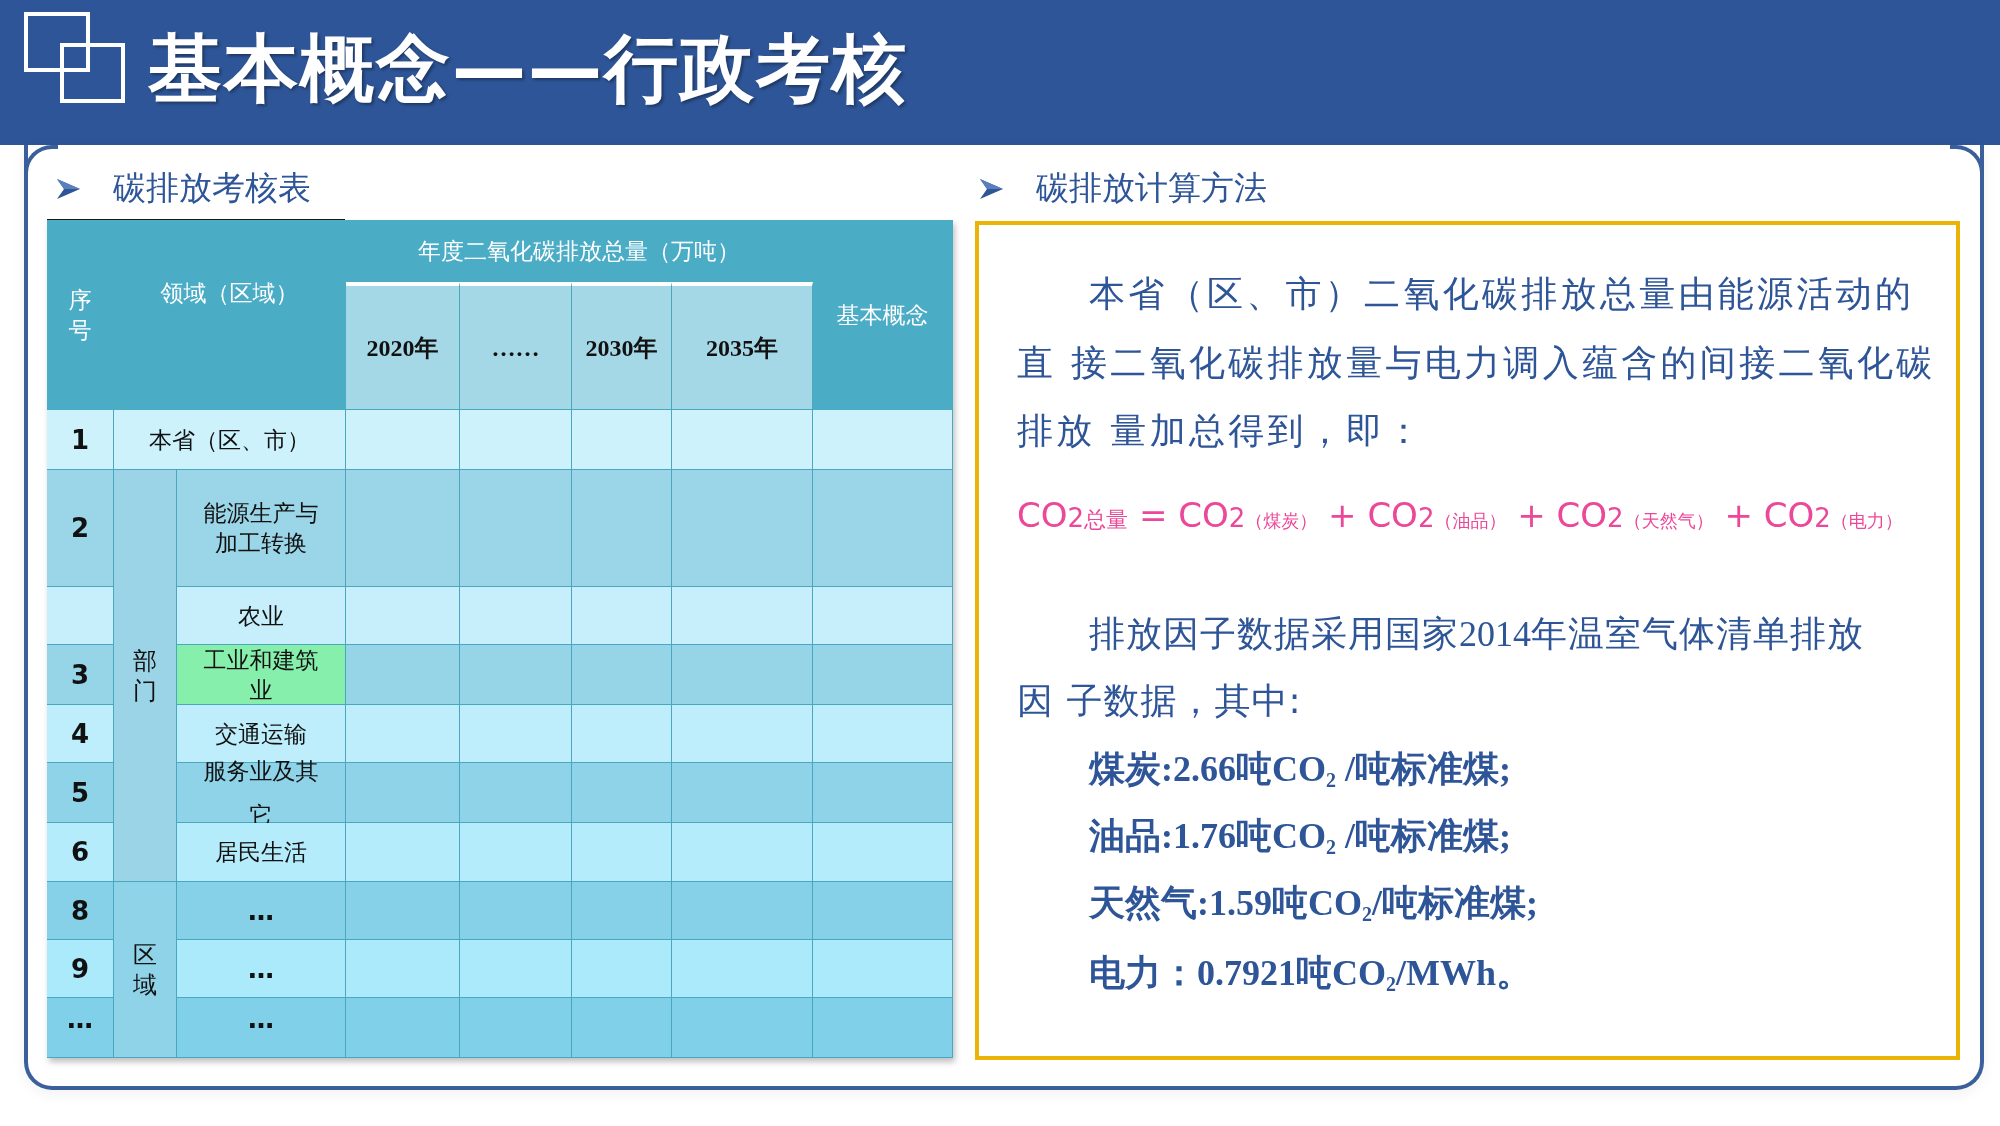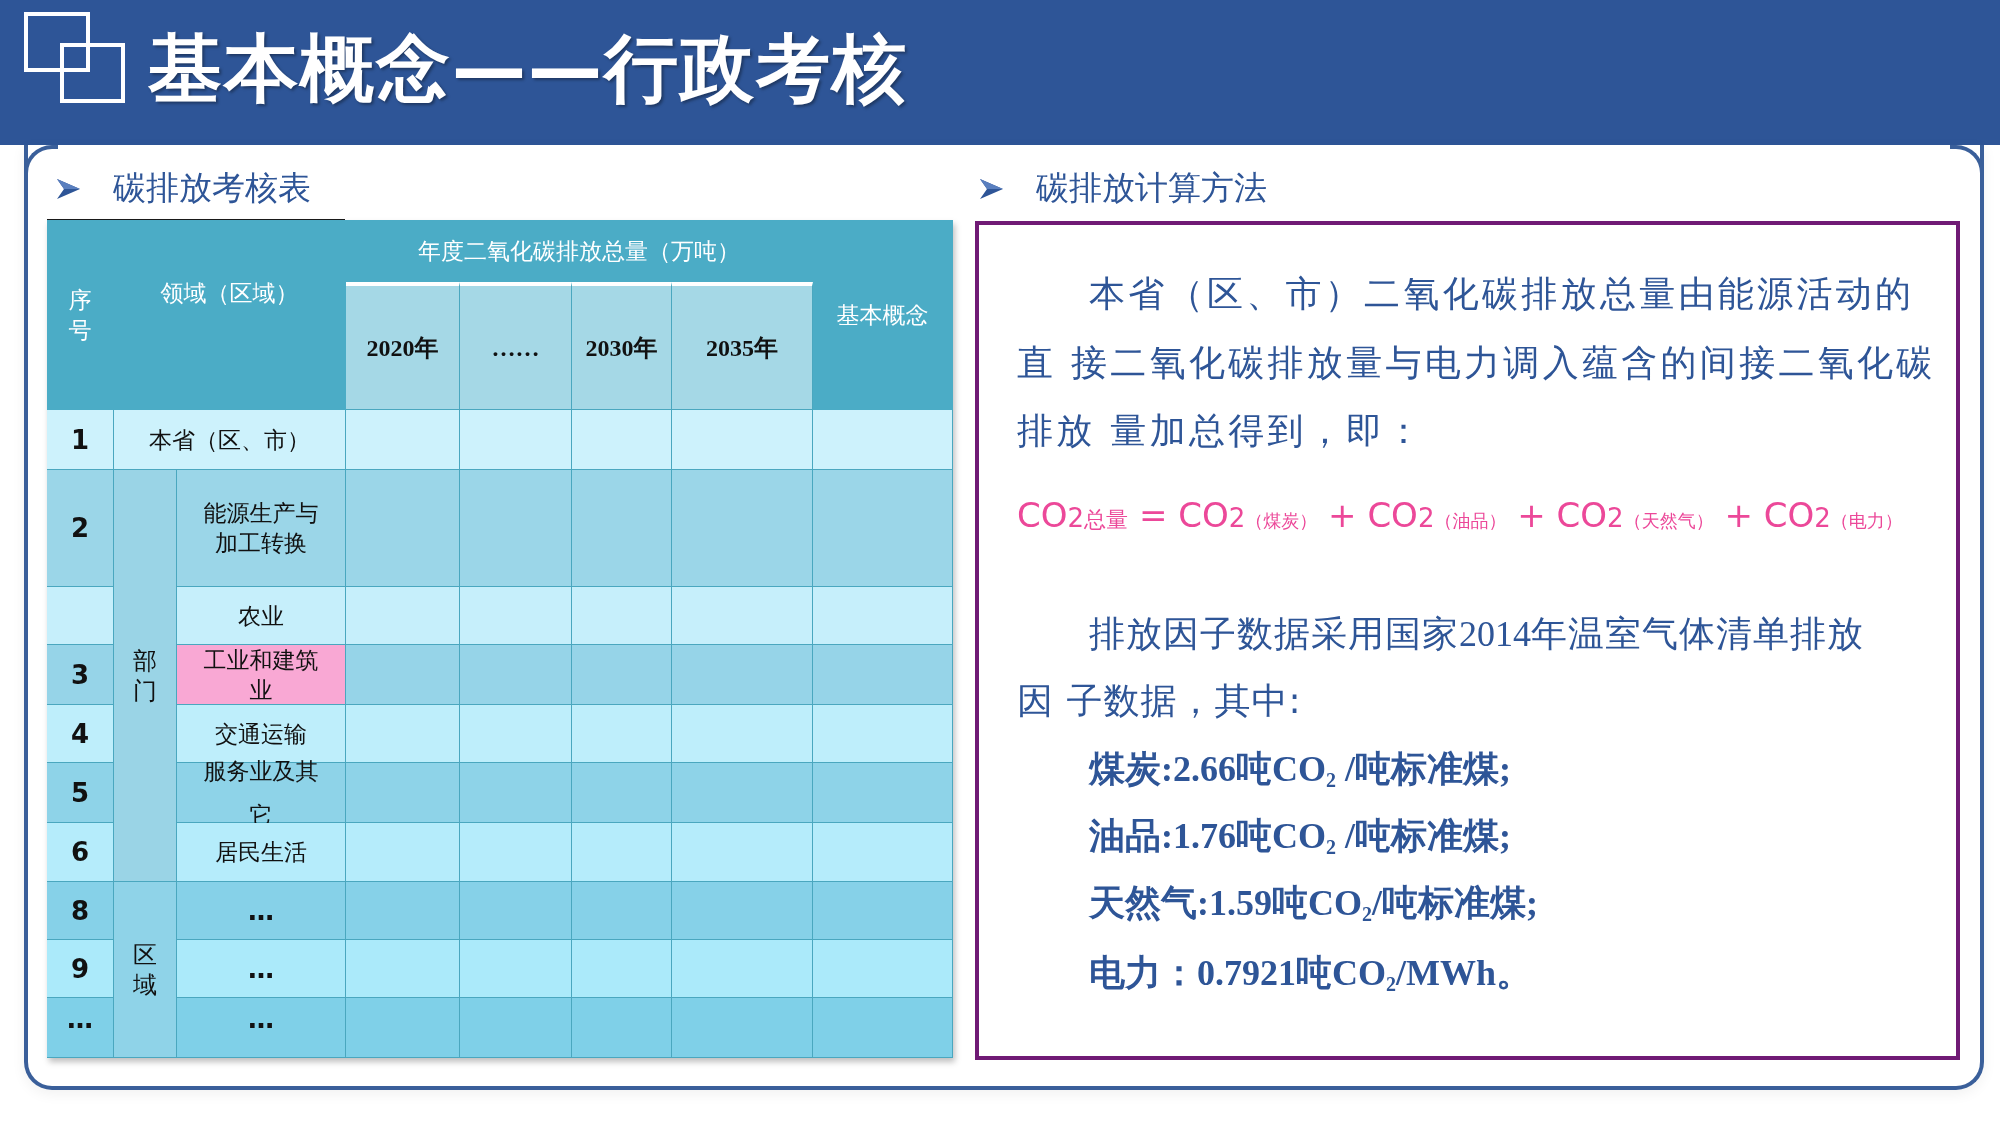--- a/index.html
+++ b/index.html
@@ -29,21 +29,21 @@
   .cell { position: absolute; display: flex; align-items: center; justify-content: center; text-align: center; border-right: 1.5px solid #4AA7BF; border-bottom: 1.5px solid #4AA7BF; font-size: 23px; color: #111; line-height: 30px; }
   .hdr { background: #4BACC6; color: #ffffff; border-color: #4BACC6; }
   .yr { background: #A5D8E6; color: #111; font-weight: bold; font-family: "Liberation Serif", serif; font-size: 24px; border-color: #4AA7BF; }
   .yr-top { border-top: 4px solid #ffffff; }
   .num { font-weight: bold; font-size: 26px; }
   .light { background: #CDF2FC; }
   .dark { background: #9BD6E8; }
   .vlabel { background: #9AD4E6; flex-direction: column; font-size: 24px; line-height: 30px; }
 
   
-  .method-box { position: absolute; left: 975px; top: 221px; width: 985px; height: 839px; border: 4px solid #701a75; overflow: hidden; }
+  .method-box { position: absolute; left: 975px; top: 221px; width: 985px; height: 839px; border: 4px solid #eab308; overflow: hidden; }
   .p { position: absolute; color: #2E5597; font-size: 36px; letter-spacing: 3.3px; white-space: nowrap; }
   .serifb { font-family: "Liberation Serif", "DejaVu Serif", serif; font-weight: normal; letter-spacing: 0; }
   .formula { position: absolute; left: 38px; top: 270px; color: #ec4899; font-size: 34px; white-space: nowrap; font-family: "DejaVu Sans", sans-serif; }
   .formula .small { font-size: 18px; }
   .formula .sub { font-size: 26px; }
   .factor { position: absolute; left: 110px; color: #2E5597; font-size: 36px; white-space: nowrap; font-family: "Liberation Serif", serif; font-weight: bold; }
   .factor sub { font-size: 20px; vertical-align: -6px; }
 </style>
 </head>
 <body>
@@ -111,21 +111,21 @@
   <div class="cell dark num" style="left:0;top:250px;width:67px;height:117px;">2</div>
   <div class="cell dark" style="left:130px;top:250px;width:169px;height:117px;flex-direction:column;">
     <span>能源生产与</span>
     <span>加工转换</span>
   </div>
 
   <div class="cell light num" style="left:0;top:367px;width:67px;height:58px;background:#C6EFFB;"></div>
   <div class="cell light" style="left:130px;top:367px;width:169px;height:58px;background:#C6EFFB;">农业</div>
 
   <div class="cell dark num" style="left:0;top:425px;width:67px;height:60px;background:#96D4E8;">3</div>
-  <div class="cell dark" style="left:130px;top:425px;width:169px;height:60px;flex-direction:column;background:#f9a8d4;">
+  <div class="cell dark" style="left:130px;top:425px;width:169px;height:60px;flex-direction:column;background:#86efac;">
     <span>工业和建筑</span>
     <span>业</span>
   </div>
 
   <div class="cell light num" style="left:0;top:485px;width:67px;height:58px;background:#BEEEFB;">4</div>
   <div class="cell light" style="left:130px;top:485px;width:169px;height:58px;background:#BEEEFB;">交通运输</div>
 
   <div class="cell dark num" style="left:0;top:543px;width:67px;height:60px;background:#8ED3E8;">5</div>
   <div class="cell dark" style="left:130px;top:543px;width:169px;height:60px;flex-direction:column;background:#8ED3E8;gap:14px;">
     <span>服务业及其</span>

